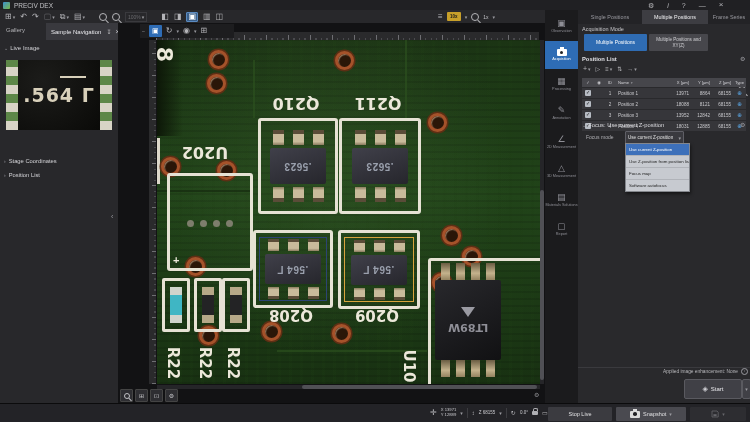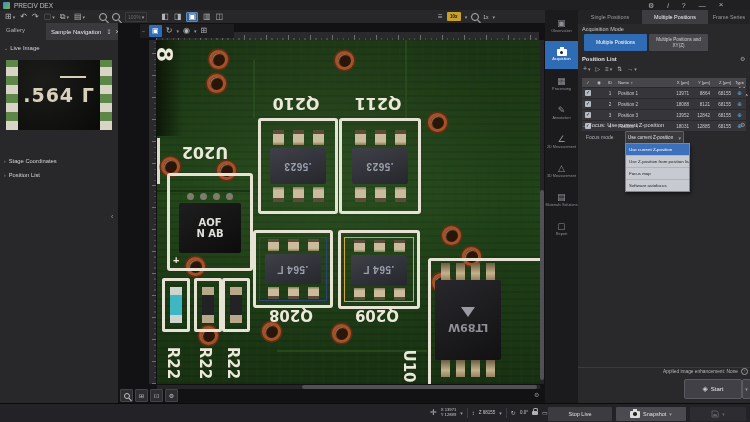--- a/index.html
+++ b/index.html
@@ -269,24 +269,20 @@
     </div>
 
     <div class="abs silk rot180" style="left:12px;top:103px;width:72px;font-size:16px;">U202</div>
     <div class="sbox" style="left:10px;top:133px;width:80px;height:92px;flex-direction:column;gap:3px;">
       <div style="display:flex;gap:6px;margin-top:2px;">
         <i style="width:7px;height:7px;border-radius:50%;background:#7d7d6c;"></i>
           <i style="width:7px;height:7px;border-radius:50%;background:#7d7d6c;"></i>
           <i style="width:7px;height:7px;border-radius:50%;background:#7d7d6c;"></i>
           <i style="width:7px;height:7px;border-radius:50%;background:#7d7d6c;"></i>
       </div>
-      <div style="width:62px;height:50px;background:linear-gradient(150deg,#1e1e1e,#0c0c0c);display:flex;flex-direction:column;align-items:center;justify-content:center;border-radius:2px;">
-        <span style="font-size:10px;font-weight:bold;color:#e0e0da;font-family:'DejaVu Sans',sans-serif;">AOF</span>
-        <span style="font-size:10px;font-weight:bold;color:#e0e0da;font-family:'DejaVu Sans',sans-serif;">N AB</span>
-      </div>
       <span class="abs" style="left:3px;bottom:2px;color:#ece8da;font-size:11px;font-weight:bold;">+</span>
     </div>
 
     <div class="sbox" style="left:96px;top:190px;width:74px;height:72px;">
       <div class="sot short">
           <div class="pads top">
             <i></i>
             <i></i>
             <i></i>
           </div>

